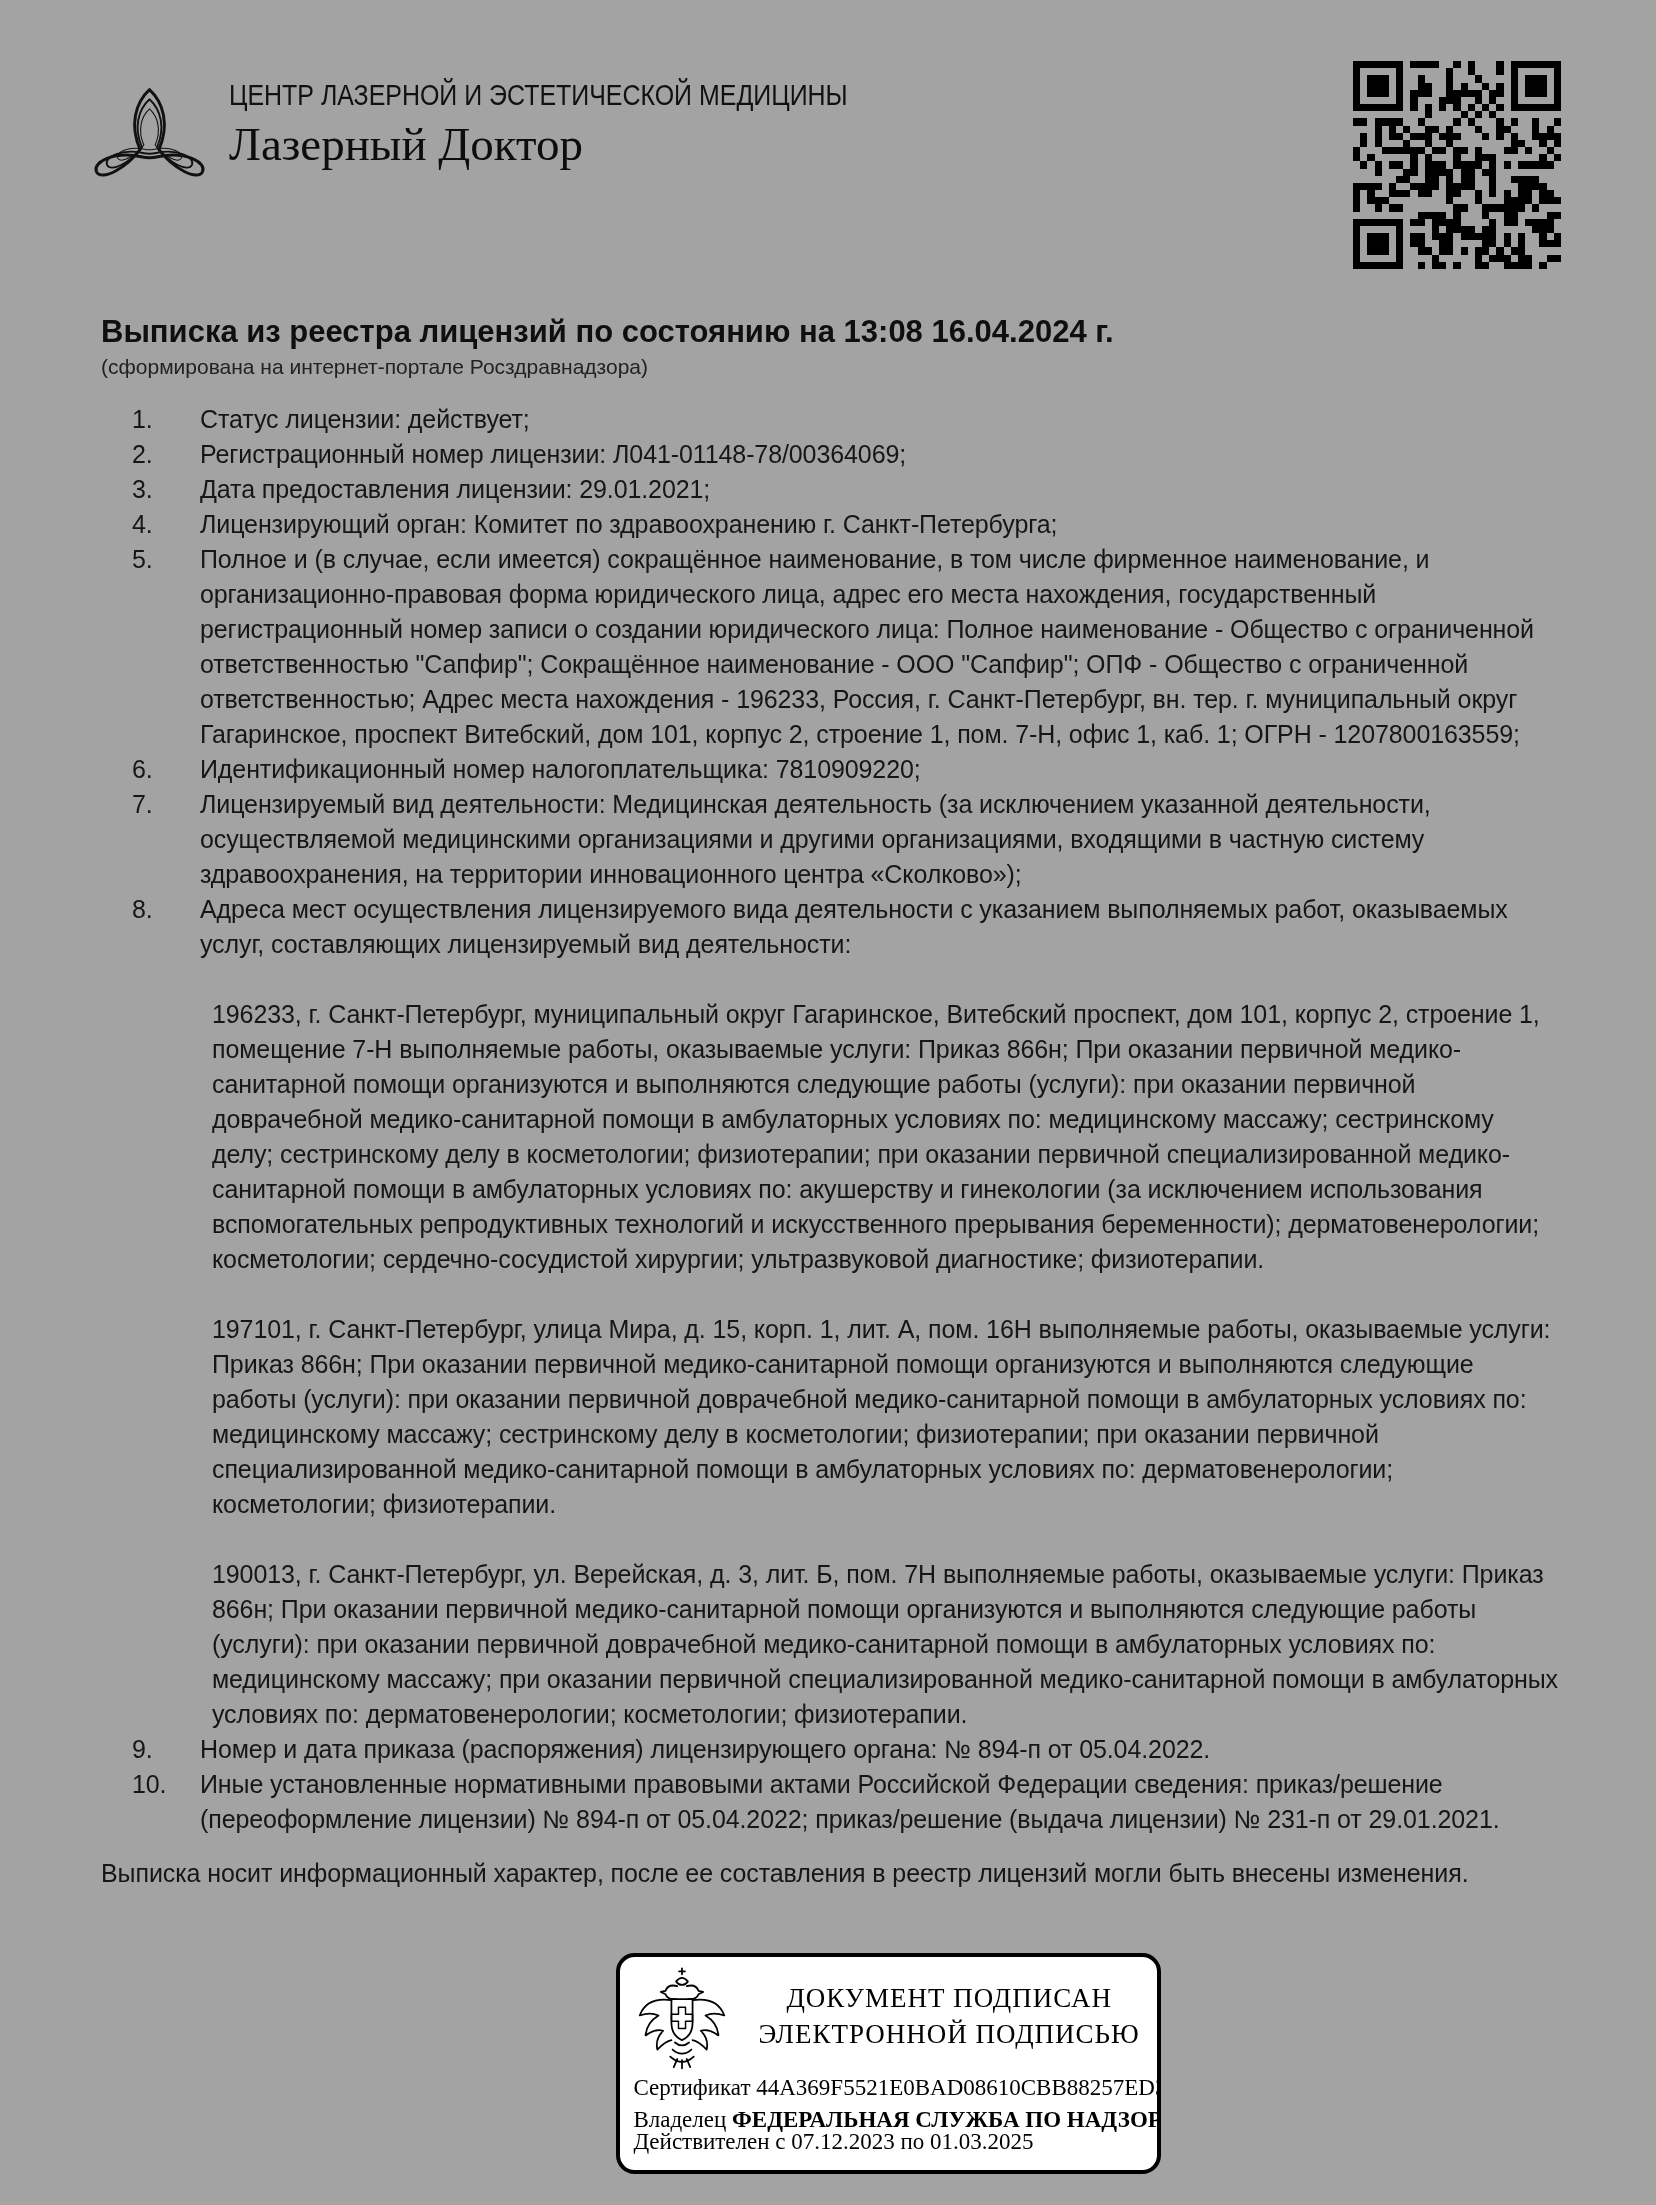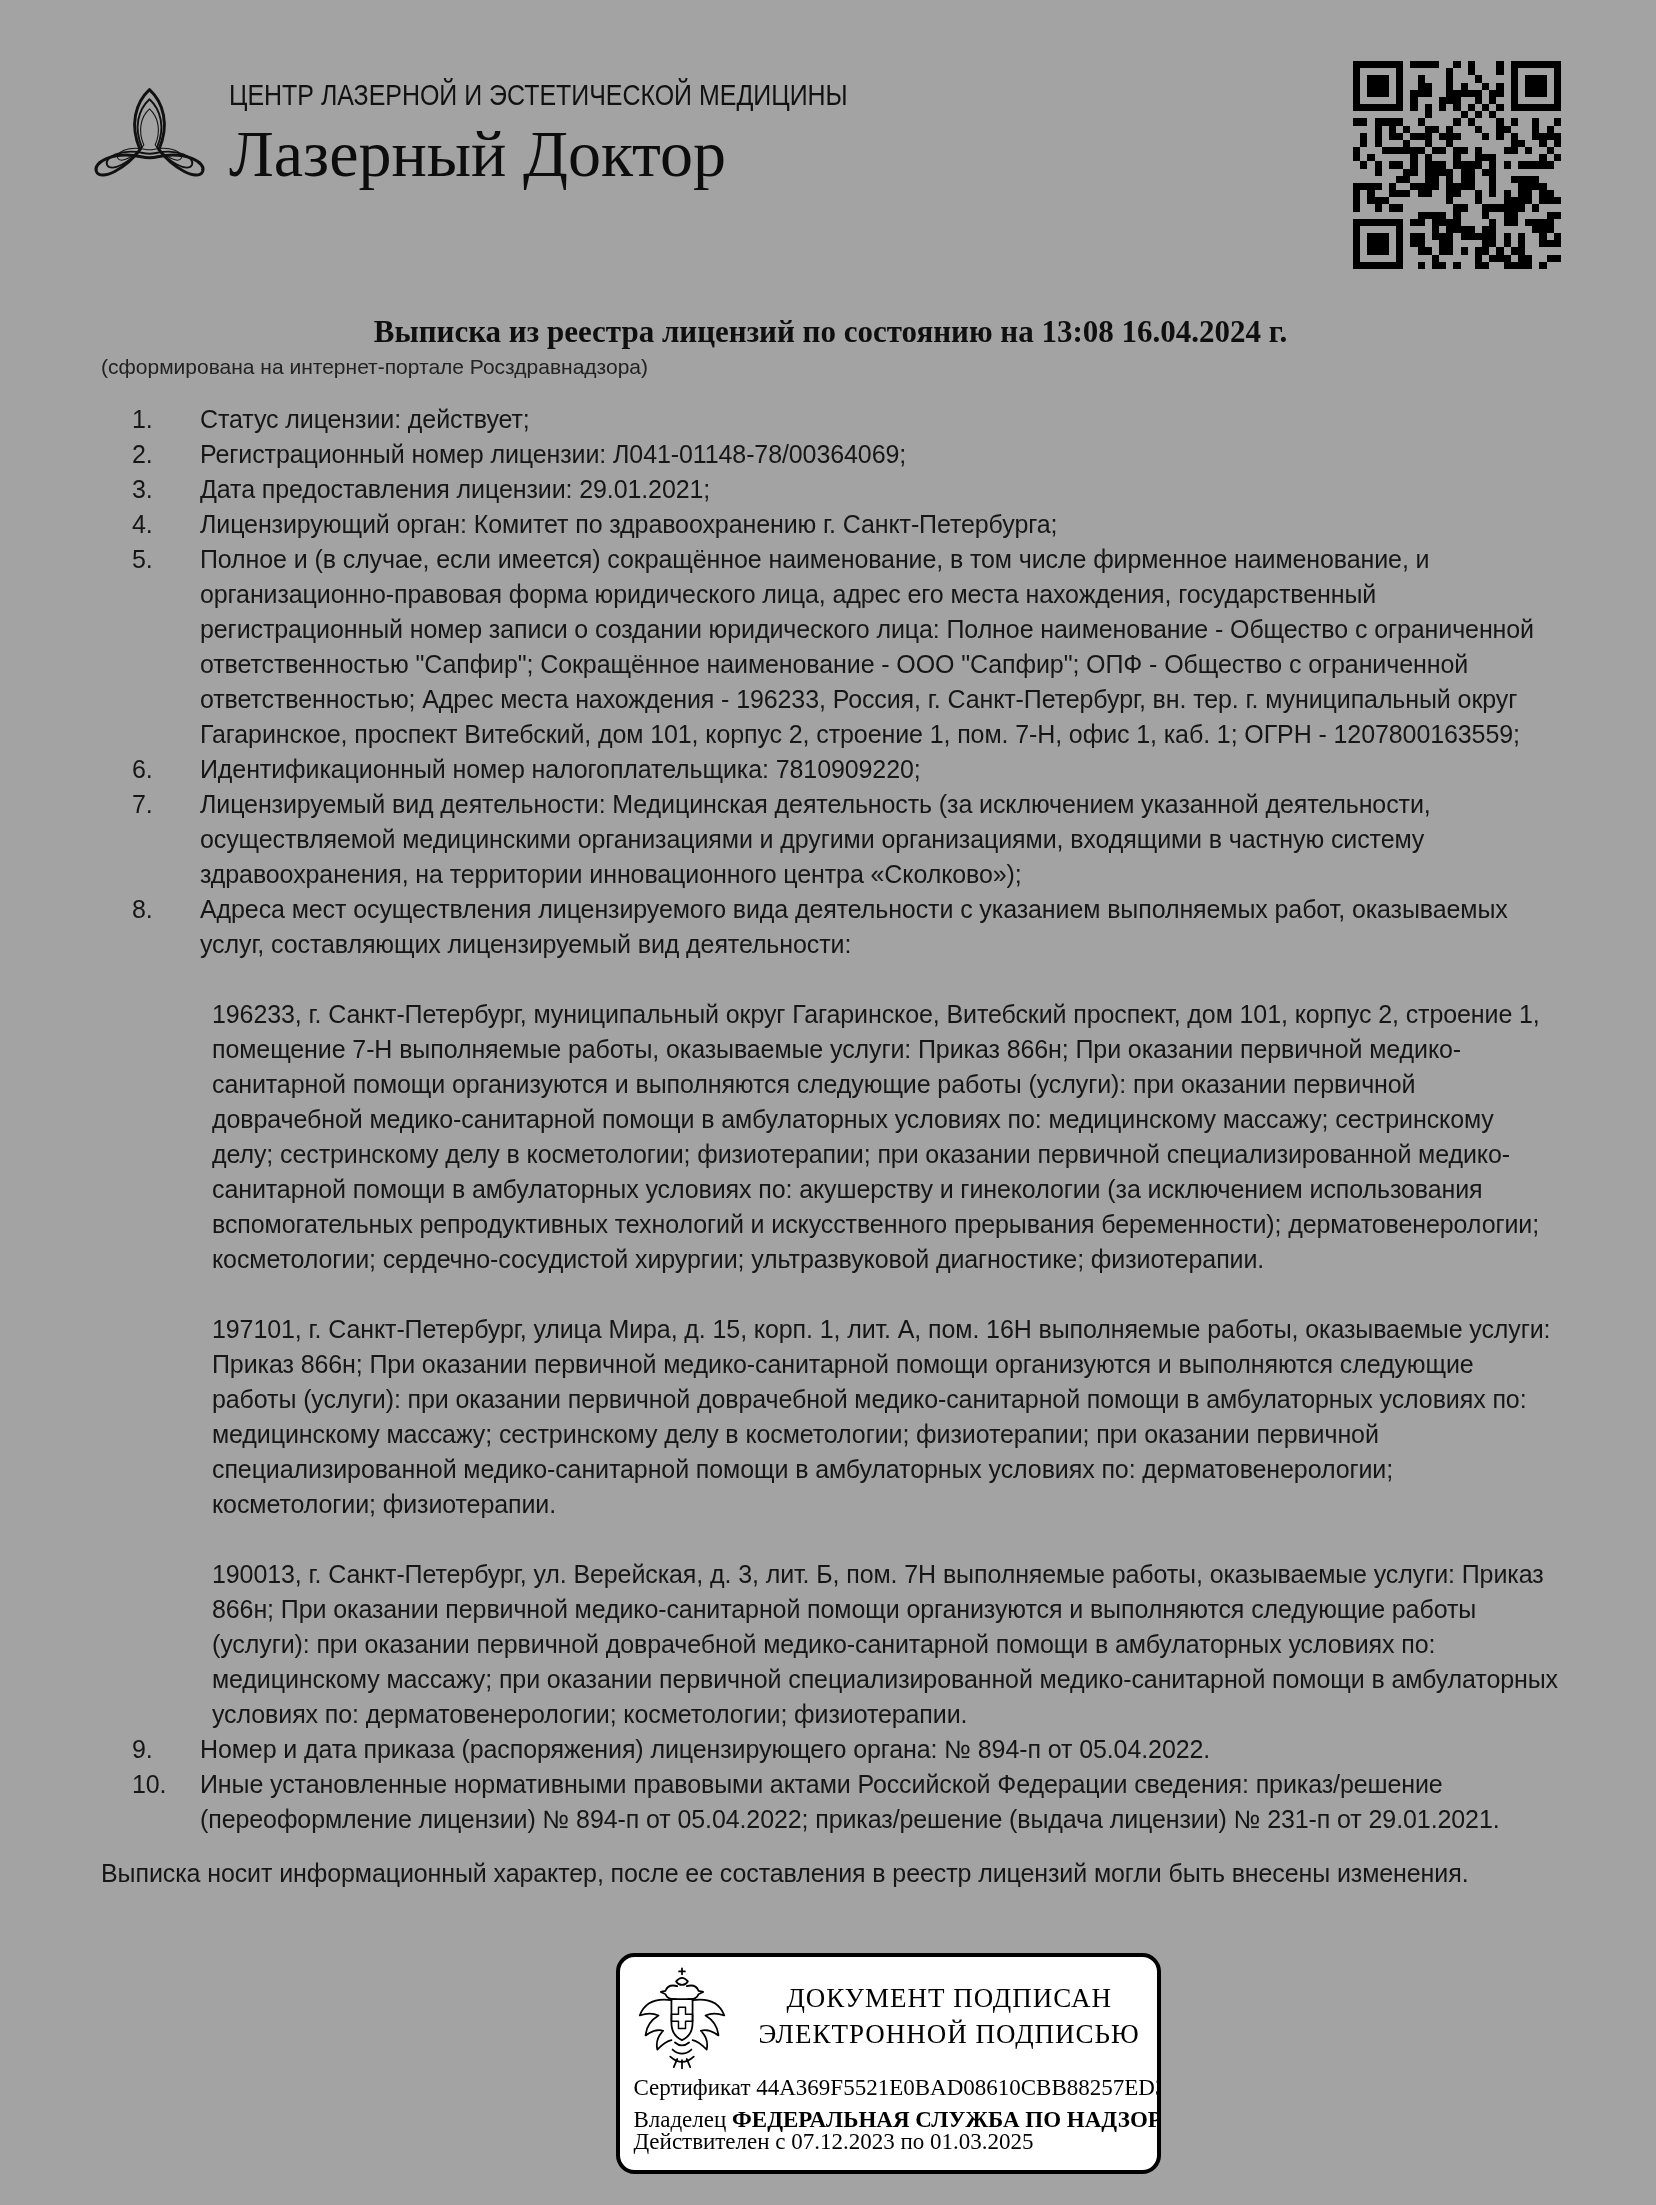--- a/index.html
+++ b/index.html
@@ -16,27 +16,27 @@
   .logo-mark{position:absolute;left:90px;top:79px;width:119px;height:112px;}
   .brand{position:absolute;left:229px;top:79px;}
   .brand-top{
     font-size:29px;letter-spacing:0;white-space:nowrap;
     transform:scaleX(.86);transform-origin:left top;
     font-weight:400;color:#111;
   }
   .brand-name{
     margin-top:9.4px;
     font-family:"Liberation Serif", serif;
-    font-size:66px;line-height:1;white-space:nowrap;color:#0d0d0d;
+    font-size:47px;line-height:1;white-space:nowrap;color:#0d0d0d;
   }
   .qr{position:absolute;left:1353px;top:61px;width:208px;height:208px;}
   
   .main{position:absolute;left:101px;top:313px;width:1459px;}
   .doc-title{
-    text-align:center;font-weight:bold;font-size:31px;line-height:37px;color:#0f0f0f;font-family:Liberation Serif, serif;
+    font-weight:bold;font-size:31px;line-height:37px;color:#0f0f0f;
   }
   .doc-subtitle{
     font-size:21px;line-height:28px;color:#222;margin-top:2.7px;margin-bottom:21.4px;
   }
   .item{display:grid;grid-template-columns:99px 1fr;font-size:25px;line-height:35px;letter-spacing:-0.1px;}
   .item .num{padding-left:31px;}
   .item .body p{margin:0;}
   .item .body p + p{margin-top:35px;margin-left:12px;}
   .note{font-size:25px;line-height:35px;letter-spacing:-0.1px;margin-top:19px;}
   

